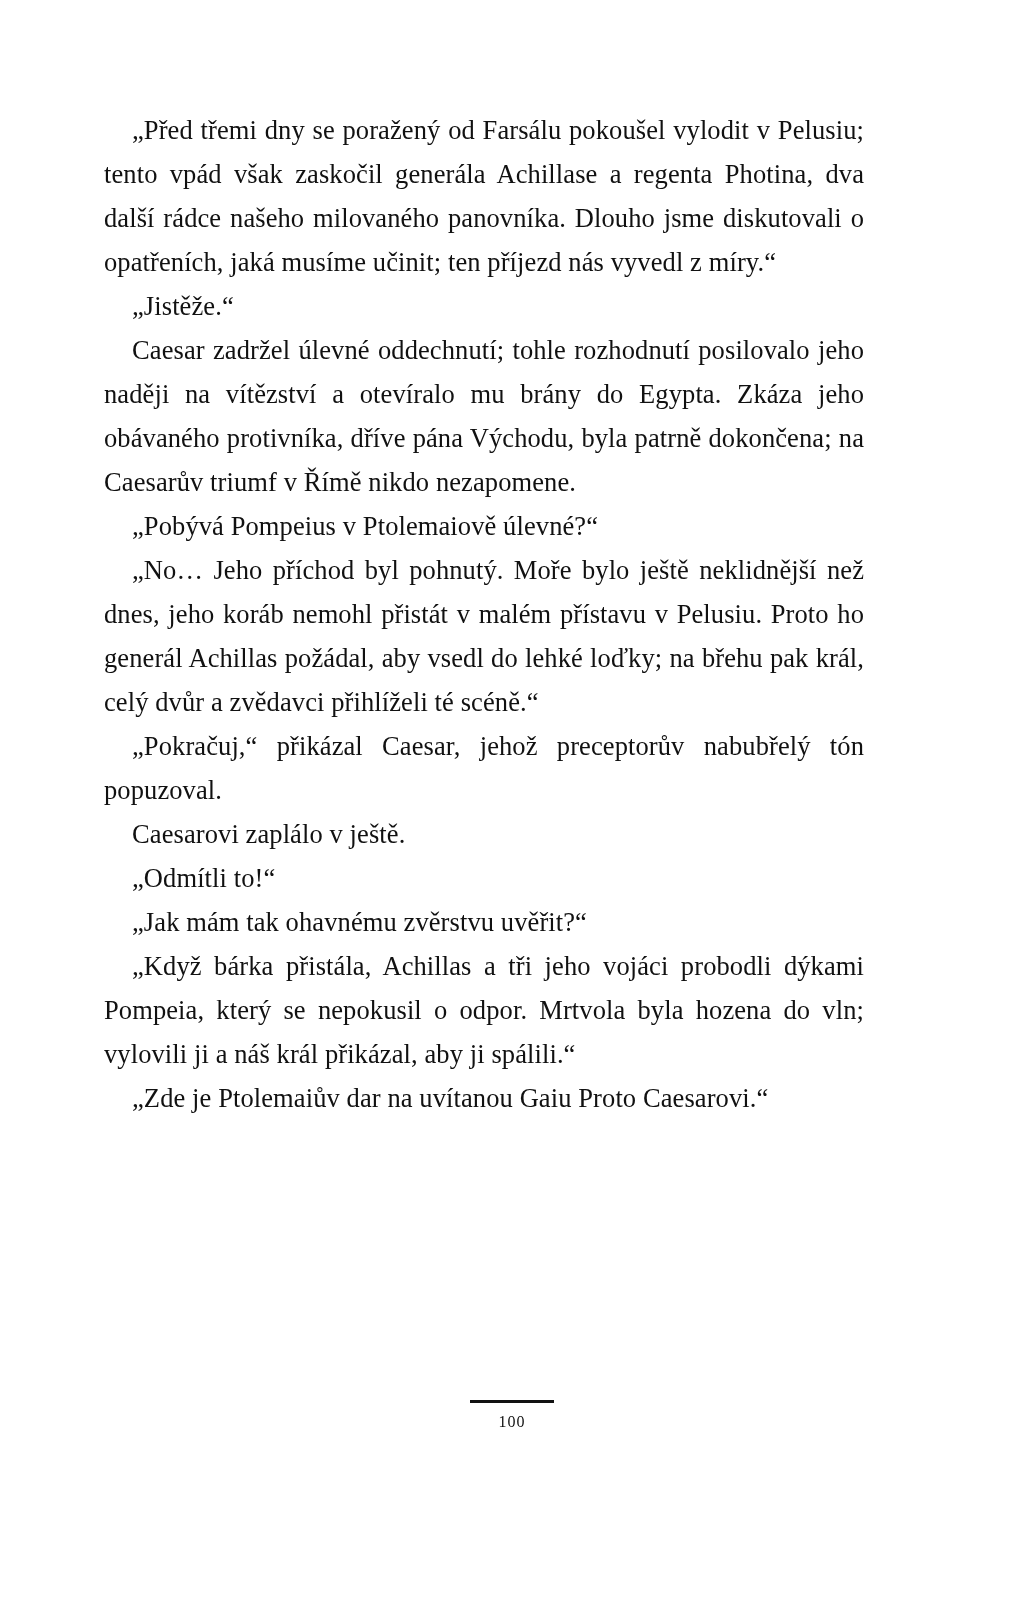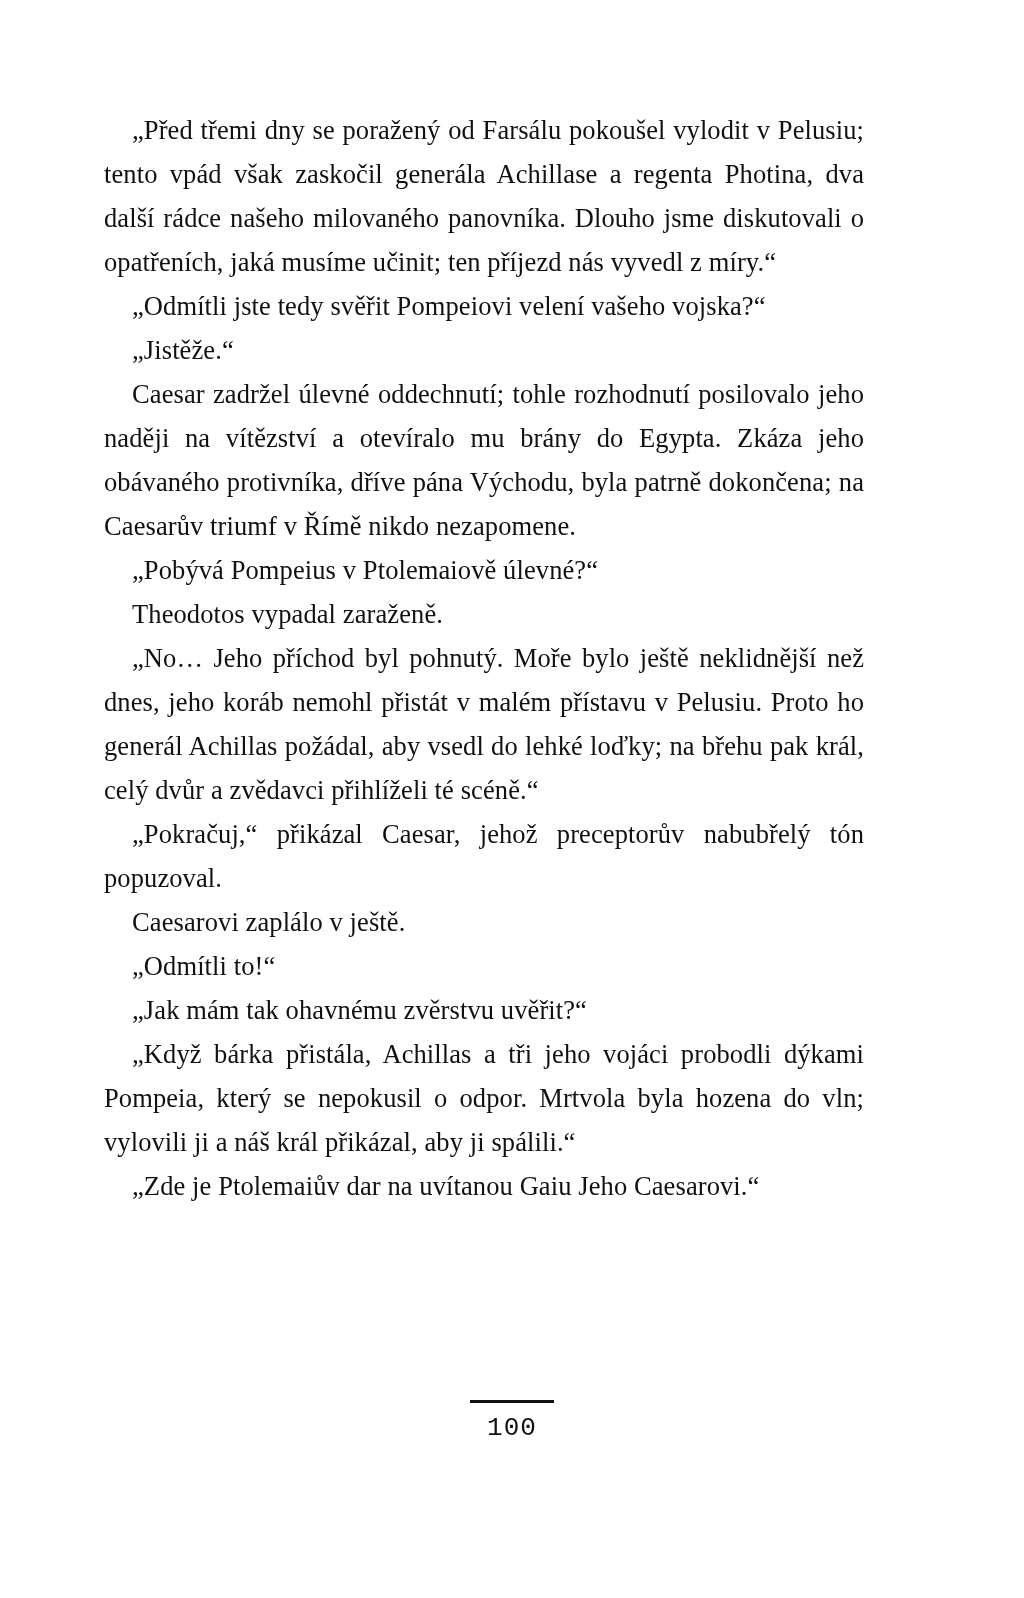--- a/index.html
+++ b/index.html
@@ -48,45 +48,43 @@
     width: 1024px;
     text-align: center;
   }
   .footer-rule {
     width: 84px;
     height: 3px;
     background: #111111;
     margin: 0 auto 10px auto;
   }
   .page-number {
-    font-size: 26px;
-    font-family: Liberation Mono, monospace;
+    font-size: 16px;
+    font-family: Liberation Serif, serif;
     color: #111111;
     letter-spacing: 1px;
   }
 </style>
 </head>
 <body>
 
 <div class="page">
 
   <div class="text-block">
     <p class="para first">„Před třemi dny se poražený od Farsálu pokoušel vylodit v Pelusiu; tento vpád však zaskočil generála Achillase a regenta Photina, dva další rádce našeho milovaného panovníka. Dlouho jsme diskutovali o opatřeních, jaká musíme učinit; ten příjezd nás vyvedl z míry.“</p>
-    <p class="para">„Odmítli jste tedy svěřit Pompeiovi velení vašeho vojska?“</p>
     <p class="para">„Jistěže.“</p>
     <p class="para">Caesar zadržel úlevné oddechnutí; tohle rozhodnutí posilovalo jeho naději na vítězství a otevíralo mu brány do Egypta. Zkáza jeho obávaného protivníka, dříve pána Východu, byla patrně dokončena; na Caesarův triumf v Římě nikdo nezapomene.</p>
     <p class="para">„Pobývá Pompeius v Ptolemaiově úlevné?“</p>
-    <p class="para">Theodotos vypadal zaraženě.</p>
     <p class="para">„No… Jeho příchod byl pohnutý. Moře bylo ještě neklidnější než dnes, jeho koráb nemohl přistát v malém přístavu v Pelusiu. Proto ho generál Achillas požádal, aby vsedl do lehké loďky; na břehu pak král, celý dvůr a zvědavci přihlíželi té scéně.“</p>
     <p class="para">„Pokračuj,“ přikázal Caesar, jehož preceptorův nabubřelý tón popuzoval.</p>
     <p class="para">Caesarovi zaplálo v ještě.</p>
     <p class="para">„Odmítli to!“</p>
     <p class="para">„Jak mám tak ohavnému zvěrstvu uvěřit?“</p>
     <p class="para">„Když bárka přistála, Achillas a tři jeho vojáci probodli dýkami Pompeia, který se nepokusil o odpor. Mrtvola byla hozena do vln; vylovili ji a náš král přikázal, aby ji spálili.“</p>
-    <p class="para">„Zde je Ptolemaiův dar na uvítanou Gaiu Jeho Caesarovi.“</p>
+    <p class="para">„Zde je Ptolemaiův dar na uvítanou Gaiu Proto Caesarovi.“</p>
   </div>
 
   <div class="footer">
     <div class="footer-rule"></div>
     <div class="page-number">100</div>
   </div>
 
 </div>
 
 </body></html>

